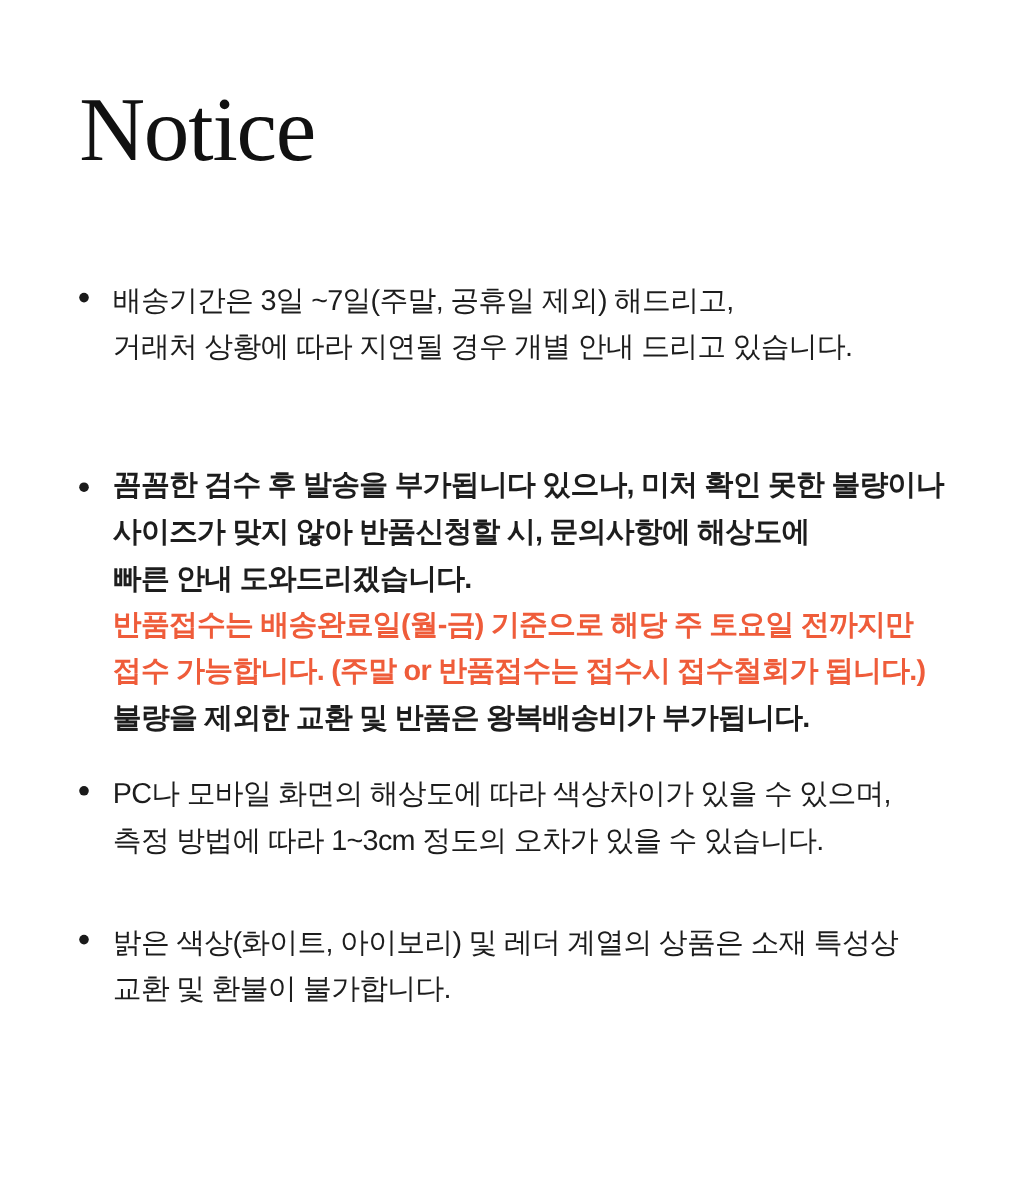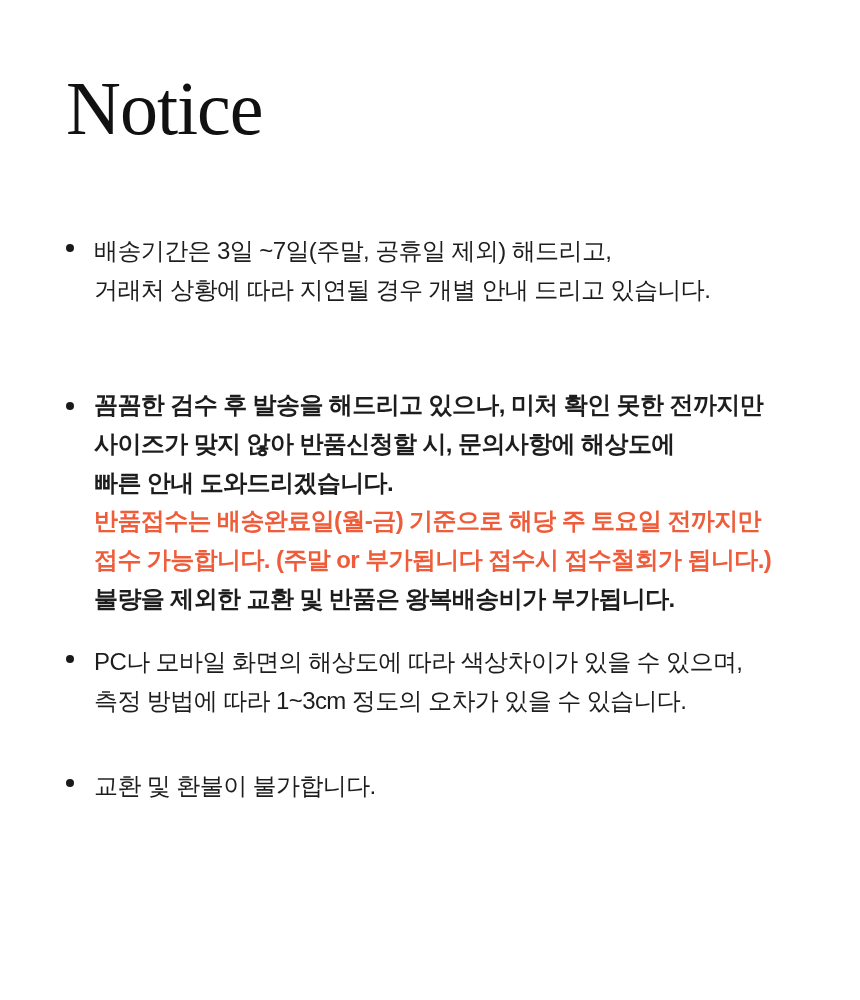--- a/index.html
+++ b/index.html
@@ -83,33 +83,34 @@
   <ul class="notice-list">
 
     <li class="notice-item item-1">
       <span class="bullet"></span>
       <div class="line">배송기간은 3일 ~7일(주말, 공휴일 제외) 해드리고,</div>
       <div class="line">거래처 상황에 따라 지연될 경우 개별 안내 드리고 있습니다.</div>
     </li>
 
     <li class="notice-item item-2">
       <span class="bullet"></span>
-      <div class="line bold">꼼꼼한 검수 후 발송을 해드리고 있으나, 미처 확인 못한 전까지만</div>
+      <div class="line bold">꼼꼼한 검수 후 발송을 부가됩니다 있으나, 미처 확인 못한 불량이나</div>
       <div class="line bold">사이즈가 맞지 않아 반품신청할 시, 문의사항에 해상도에</div>
       <div class="line bold">빠른 안내 도와드리겠습니다.</div>
       <div class="line accent">반품접수는 배송완료일(월-금) 기준으로 해당 주 토요일 전까지만</div>
-      <div class="line accent">접수 가능합니다.  (주말 or 부가됩니다 접수시 접수철회가 됩니다.)</div>
+      <div class="line accent">접수 가능합니다.  (주말 or 반품접수는 접수시 접수철회가 됩니다.)</div>
       <div class="line bold">불량을 제외한 교환 및 반품은 왕복배송비가 부가됩니다.</div>
     </li>
 
     <li class="notice-item item-3">
       <span class="bullet"></span>
       <div class="line">PC나 모바일 화면의 해상도에 따라 색상차이가 있을 수 있으며,</div>
       <div class="line">측정 방법에 따라 1~3cm 정도의 오차가 있을 수 있습니다.</div>
     </li>
 
     <li class="notice-item item-4">
       <span class="bullet"></span>
+      <div class="line">밝은 색상(화이트, 아이보리) 및 레더 계열의 상품은 소재 특성상</div>
       <div class="line">교환 및 환불이 불가합니다.</div>
     </li>
 
   </ul>
 </div>
 
 </body></html>

